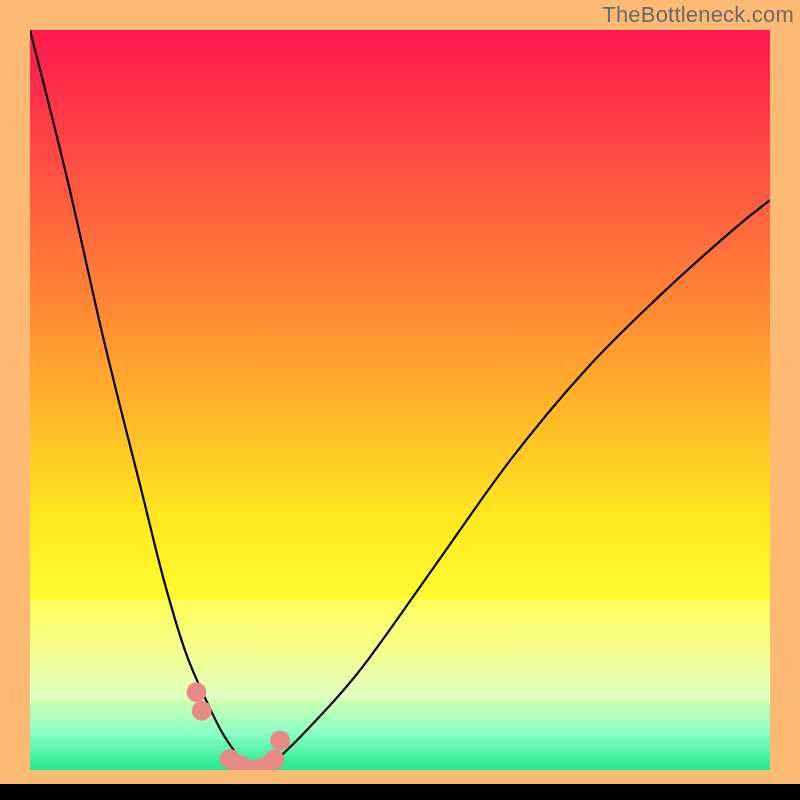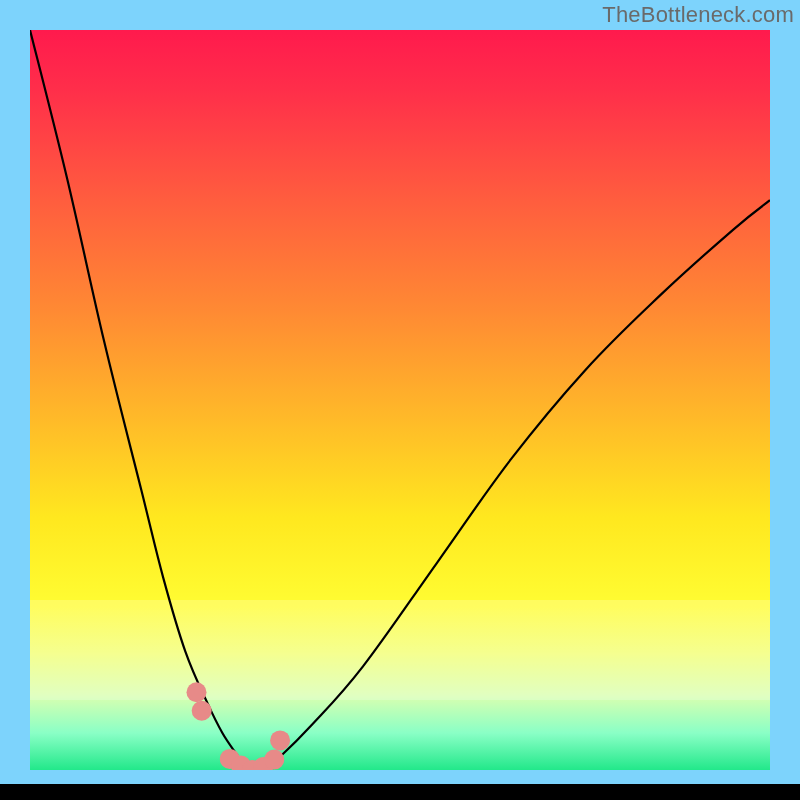--- a/index.html
+++ b/index.html
@@ -7,21 +7,21 @@
     padding: 0;
     width: 800px;
     height: 800px;
     overflow: hidden;
     background: #000;
   }
   .frame {
     position: relative;
     width: 800px;
     height: 784px;
-    background: #7dd3fc;
+    background: #fdba74;
   }
   .plot-area {
     position: absolute;
     left: 30px;
     top: 30px;
     width: 740px;
     height: 740px;
     overflow: hidden;
   }
   .gradient {

